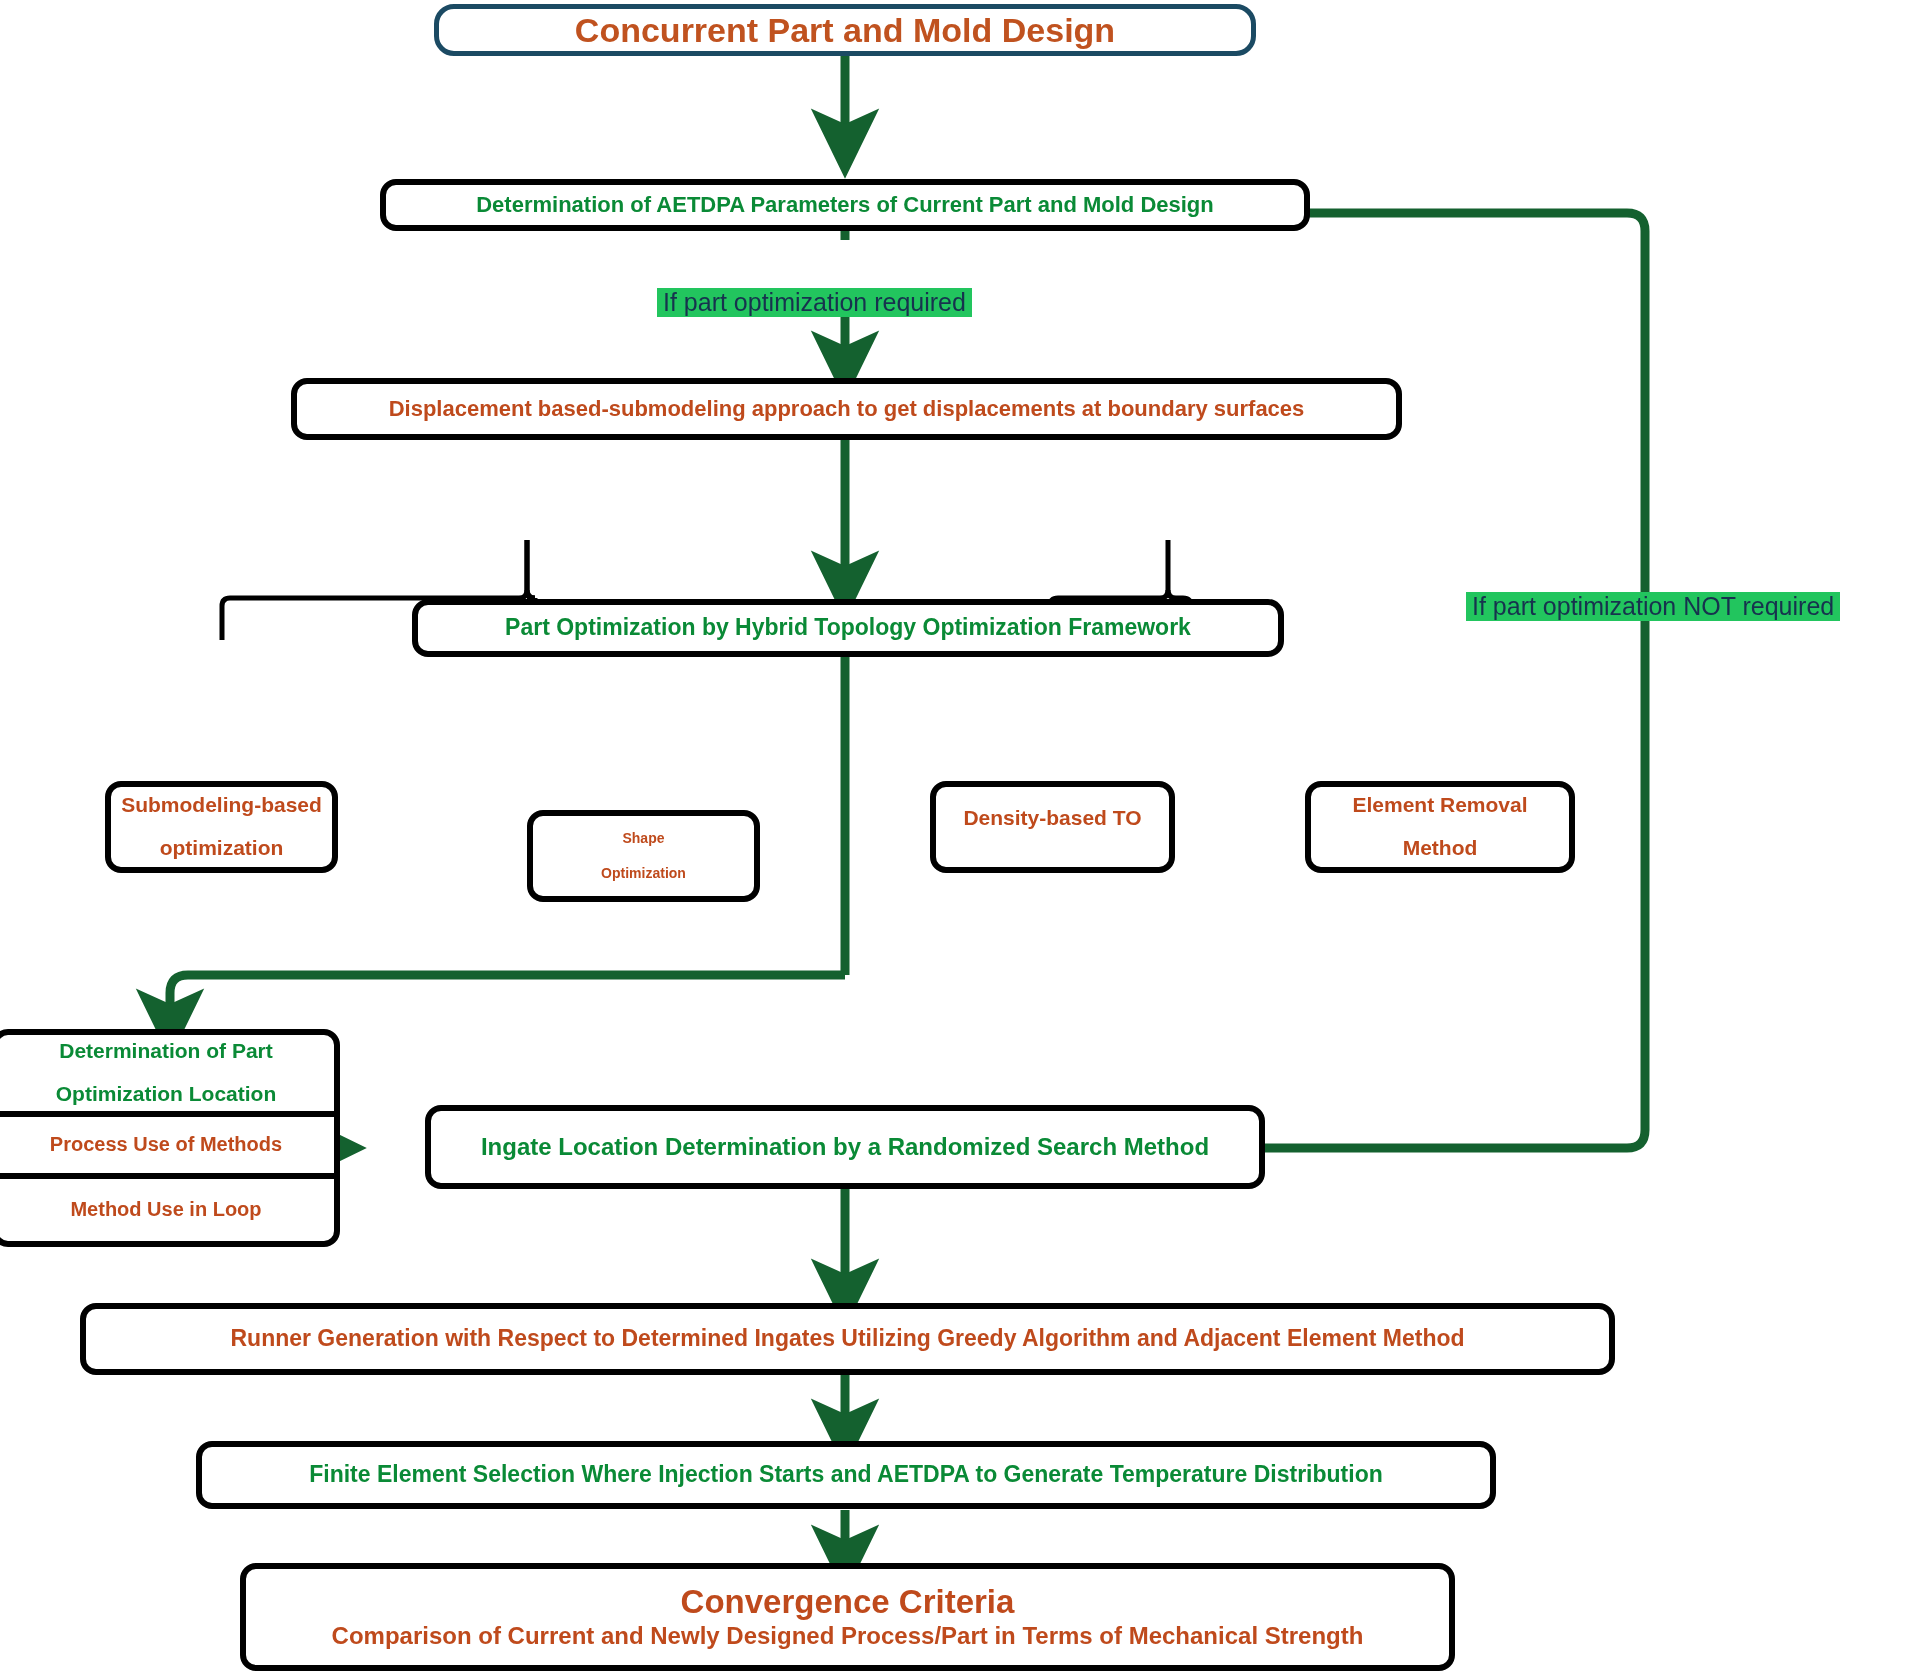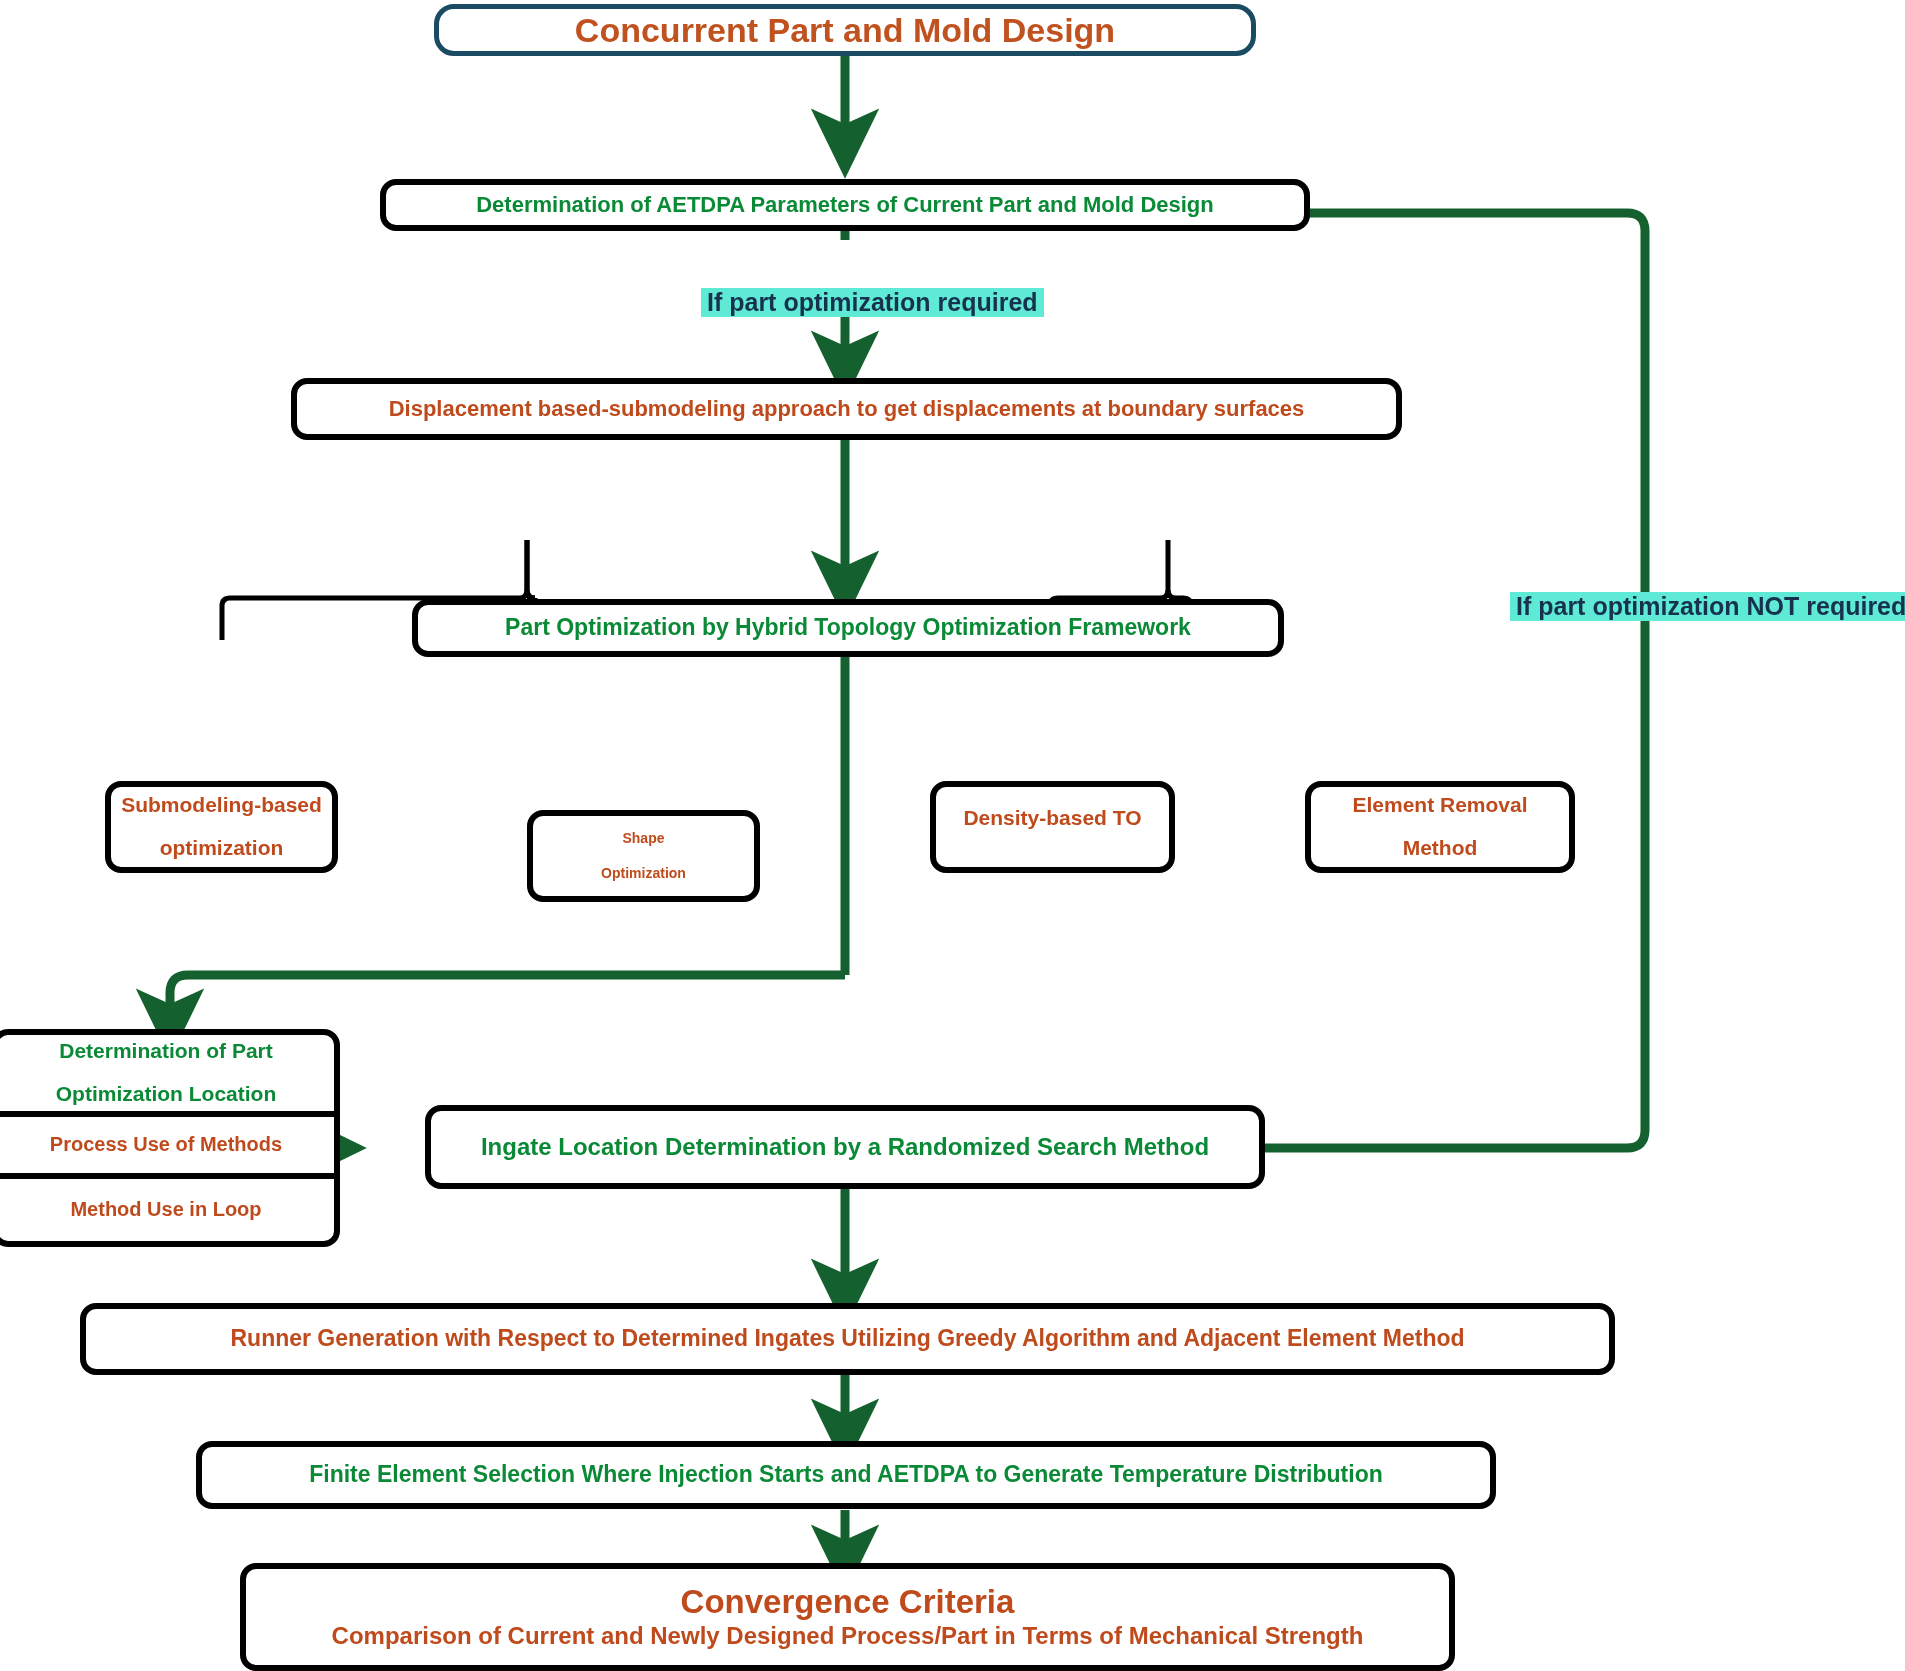--- a/index.html
+++ b/index.html
@@ -27,27 +27,26 @@
   .node.title{
     border:5px solid #1b4a63;
     border-radius:20px;
     color:#c0521f;
   }
   .green{color:#0a8a36;}
   .rust{color:#bf4a1c;}
 
   .label{
     position:absolute;
-    font-weight:bold;
+    font-weight:normal;
     color:#17324e;
     white-space:nowrap;
     z-index:4;
-    background:#5eead4;
+    background:#22c55e;
     padding:0 6px;
-    margin-left:44px;
   }
 
   
   .stack{
     position:absolute;
     box-sizing:border-box;
     background:#ffffff;
     border:6px solid #000000;
     border-radius:16px;
     z-index:3;

